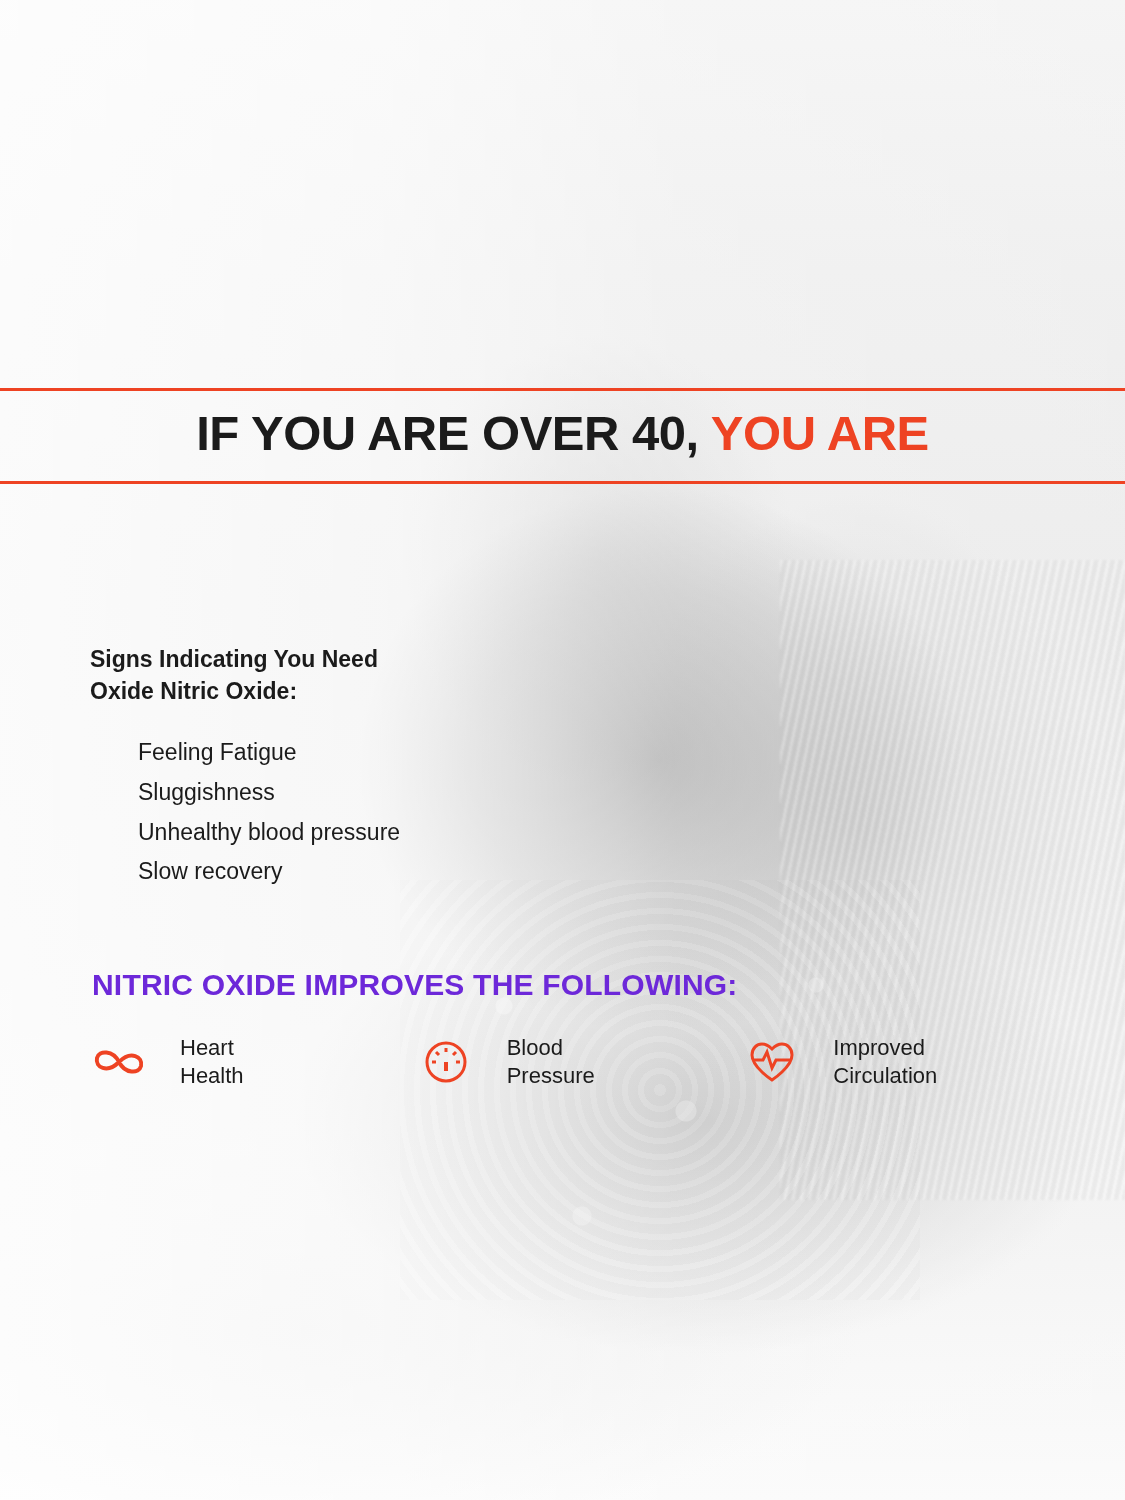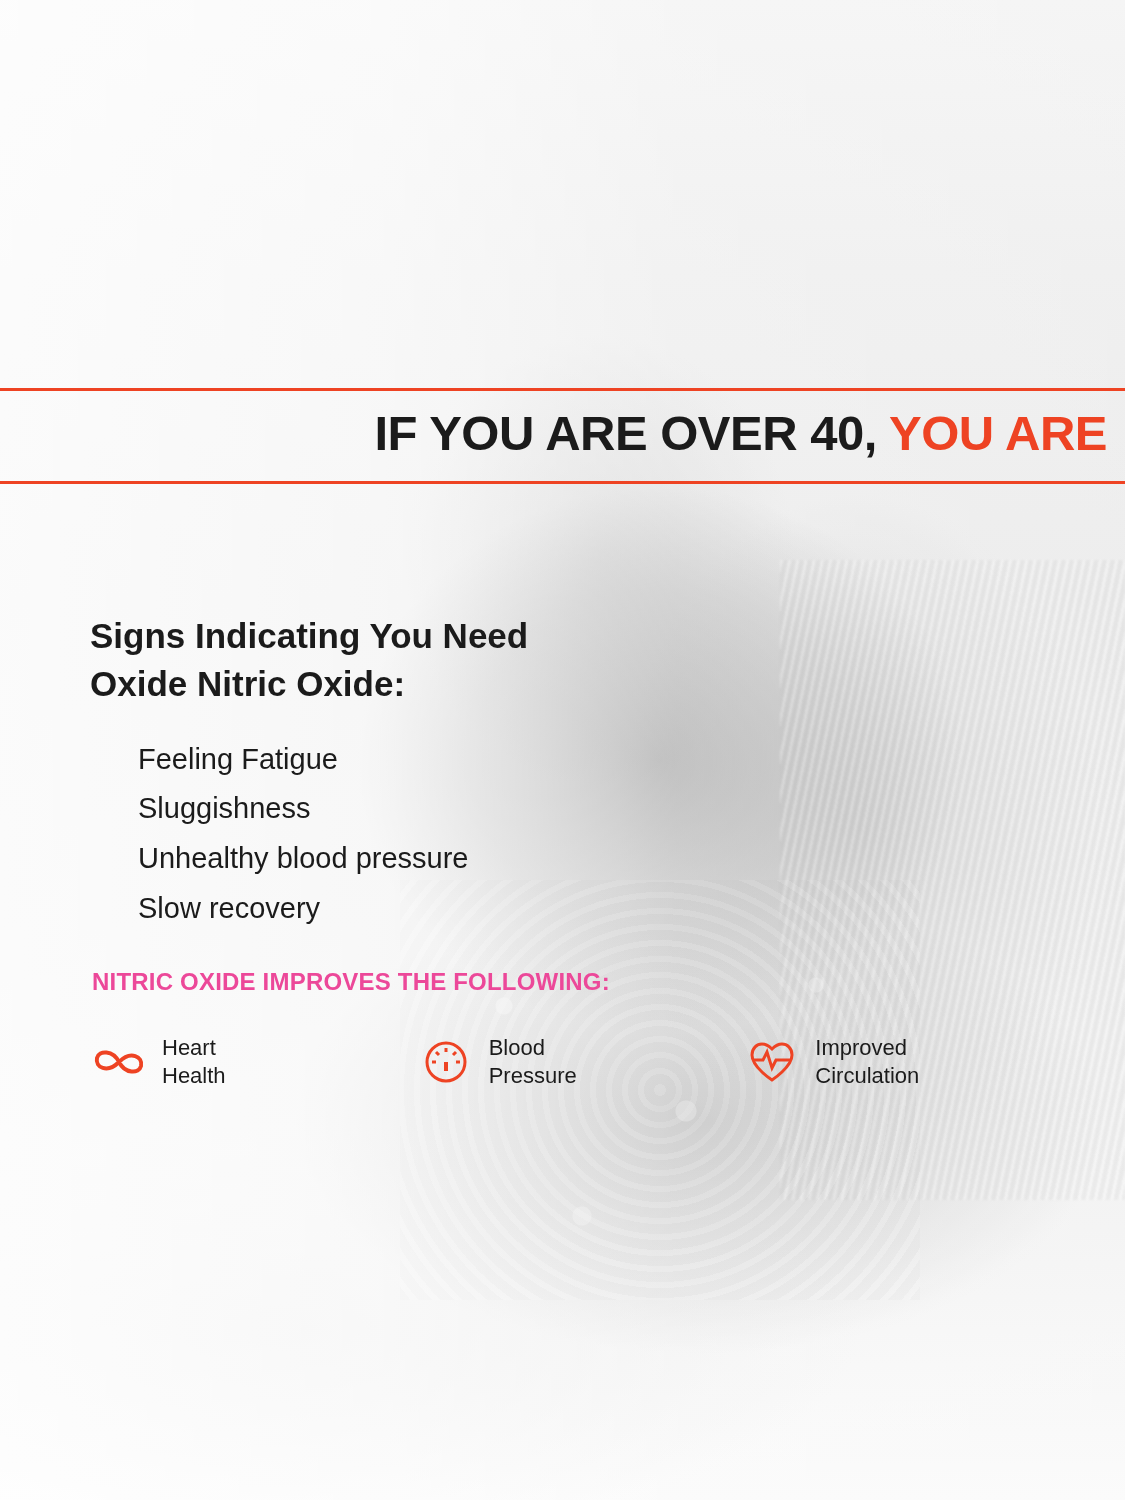--- a/index.html
+++ b/index.html
@@ -81,78 +81,79 @@
     position: absolute;
     left: 0;
     top: 388px;
     width: 1125px;
     border-top: 3px solid #ee4323;
     border-bottom: 3px solid #ee4323;
     padding: 14px 0 18px 0;
   }
 
   .headline {
-    text-align: right;
+    text-align: center;
     font-weight: bold;
     font-size: 49px;
     line-height: 1.18;
     letter-spacing: -0.5px;
     color: #1b1b1b;
     padding: 0 18px;
   }
   .headline .accent { color: #ee4323; }
 
   
   .signs {
     position: absolute;
     left: 90px;
     top: 612px;
     width: 520px;
   }
   .signs-title {
-    font-size: 35px;
+    font-size: 23px;
     font-weight: bold;
     color: #1b1b1b;
     line-height: 1.38;
+    margin-top: 32px;
   }
   .signs-list {
     margin-top: 26px;
     margin-left: 48px;
   }
   .signs-list li {
     list-style: none;
-    font-size: 29px;
+    font-size: 23px;
     color: #1b1b1b;
     line-height: 1.72;
     font-weight: 500;
   }
 
   
   .improves-title {
     position: absolute;
     left: 92px;
     top: 968px;
-    font-size: 24px;
+    font-size: 30px;
     font-weight: bold;
-    color: #ec4899;
+    color: #6d28d9;
     letter-spacing: 0.2px;
   }
 
   .benefits {
     position: absolute;
     left: 88px;
     top: 1034px;
     width: 980px;
     display: flex;
     align-items: flex-start;
   }
   .benefit {
     display: flex;
     align-items: center;
-    gap: 12px;
+    gap: 30px;
     width: 340px;
   }
   .benefit-icon {
     width: 62px;
     height: 52px;
     flex: 0 0 62px;
     display: flex;
     align-items: center;
     justify-content: center;
     color: #ee4323;

